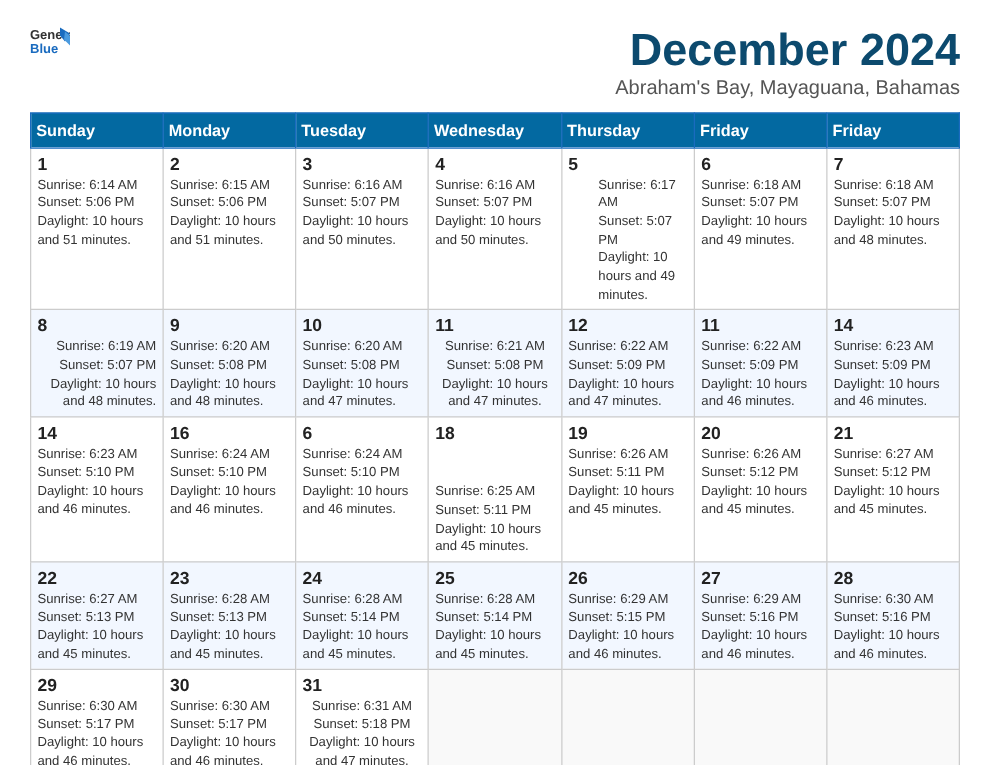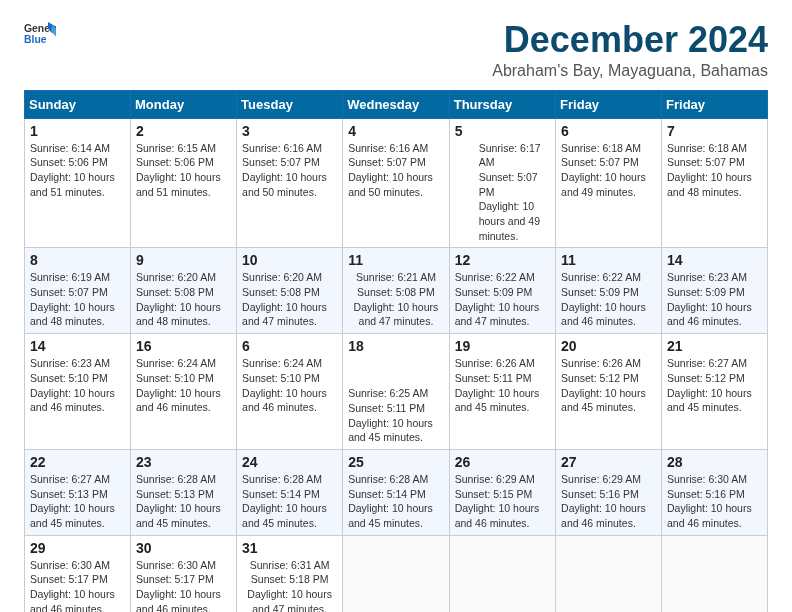--- a/index.html
+++ b/index.html
@@ -151,21 +151,21 @@
         <td>
           <div class="day-number">7</div>
           <div class="day-info" style="white-space: pre-line;">Sunrise: 6:18 AM
 Sunset: 5:07 PM
 Daylight: 10 hours and 48 minutes.</div>
         </td>
       </tr>
       <tr>
         <td>
           <div class="day-number">8</div>
-          <div class="day-info" style="white-space: pre-line;">Sunrise: 6:19 AM
+          <div class="day-info" style="white-space: pre-line; text-align: right;">Sunrise: 6:19 AM
 Sunset: 5:07 PM
 Daylight: 10 hours and 48 minutes.</div>
         </td>
         <td>
           <div class="day-number">9</div>
           <div class="day-info" style="white-space: pre-line;">Sunrise: 6:20 AM
 Sunset: 5:08 PM
 Daylight: 10 hours and 48 minutes.</div>
         </td>
         <td>

